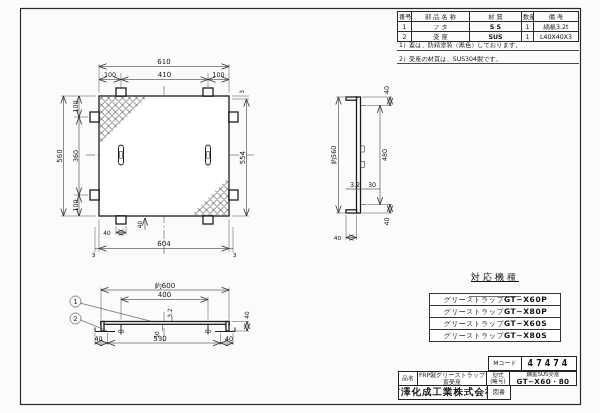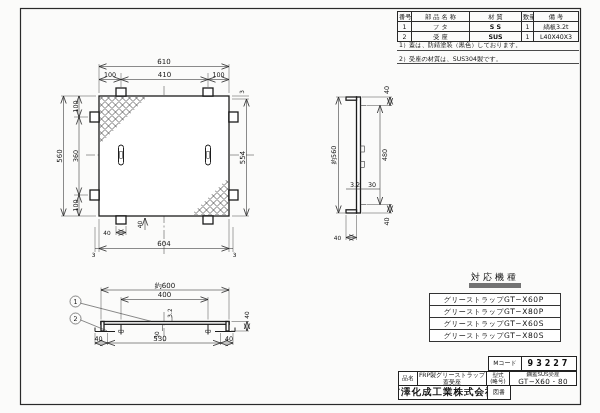--- a/index.html
+++ b/index.html
@@ -27,37 +27,37 @@
   table.parts{border-collapse:collapse;table-layout:fixed;}
   table.parts td{
     border:1px solid #2a2a2a;font-size:6.3px;line-height:8px;height:9px;
     text-align:center;padding:0 1px;white-space:nowrap;overflow:hidden;
   }
   
   .note{font-size:6.2px;line-height:7.5px;border-bottom:1px solid #4a4a4a;
         padding:1px 2px 1px 2px;margin-bottom:3px;white-space:nowrap;overflow:hidden;}
   
   .cm-title{font-size:9px;letter-spacing:3px;text-align:center;}
-  .cm-title span{border-bottom:5px solid #737373;padding:0 2px 1px 2px;}
+  .cm-title span{border-bottom:1px solid #737373;padding:0 2px 14px 2px;text-decoration:underline;}
   .cm-table{margin-top:9px;border:1px solid #333;background:#fff;}
   .cm-row{display:flex;align-items:center;height:11px;border-top:1px solid #333;}
   .cm-row:first-child{border-top:none;}
   .cm-name{flex:1;font-size:7px;padding-left:6px;letter-spacing:0.4px;text-align:right;}
-  .cm-model{width:56px;font-size:7.5px;font-weight:normal;letter-spacing:0.6px;}
+  .cm-model{width:56px;font-size:7.5px;font-weight:bold;letter-spacing:0.6px;}
   
   .tb-row{display:flex;}
   .tb-cell{border:1px solid #222;margin-left:-1px;margin-top:-1px;background:#fff;
            display:flex;flex-direction:column;align-items:center;justify-content:center;
            box-sizing:border-box;height:15px;overflow:hidden;white-space:nowrap;}
   .tb-spacer{height:15px;box-sizing:border-box;}
   .fs6{font-size:6px;line-height:6.5px;}
   .fs55{font-size:5.5px;line-height:5.8px;}
   .num{font-size:8px;letter-spacing:3px;font-weight:bold;}
   .company{font-size:9.5px;font-weight:bold;letter-spacing:1px;}
-  .model2{font-size:7.2px;font-weight:normal;letter-spacing:0.4px;line-height:7.5px;text-align:center;}
+  .model2{font-size:7.2px;font-weight:bold;letter-spacing:0.4px;line-height:7.5px;text-align:center;}
 </style>
 </head>
 <body>
 
 <svg width="600" height="413" viewBox="0 0 600 413">
   <defs>
     <marker id="arr" markerWidth="9" markerHeight="8" refX="8" refY="4" orient="auto-start-reverse" markerUnits="userSpaceOnUse">
       <path d="M0.5,1.3 L8,4 L0.5,6.7" fill="none" stroke="#222" stroke-width="0.8"></path>
     </marker>
     <pattern id="diamond" width="7" height="7" patternUnits="userSpaceOnUse">
@@ -273,21 +273,21 @@
       <span class="cm-name">グリーストラップ</span>
       <span class="cm-model">GT−X80S</span>
     </div>
   </div>
 </div>
 
 <div class="abs" style="left:399px;top:357px;width:180px;">
   <div class="tb-row">
     <div class="tb-spacer" style="width:90px"></div>
     <div class="tb-cell fs6" style="width:34px">Mコード</div>
-    <div class="tb-cell num" style="width:56px">93227</div>
+    <div class="tb-cell num" style="width:56px">47474</div>
   </div>
   <div class="tb-row">
     <div class="tb-cell fs6" style="width:20px">品名</div>
     <div class="tb-cell" style="width:70px">
       <span class="fs6">FRP製グリーストラップ</span>
       <span class="fs6">蓋受座</span>
     </div>
     <div class="tb-cell" style="width:24px">
       <span class="fs55">型式</span>
       <span class="fs55">(略号)</span>

